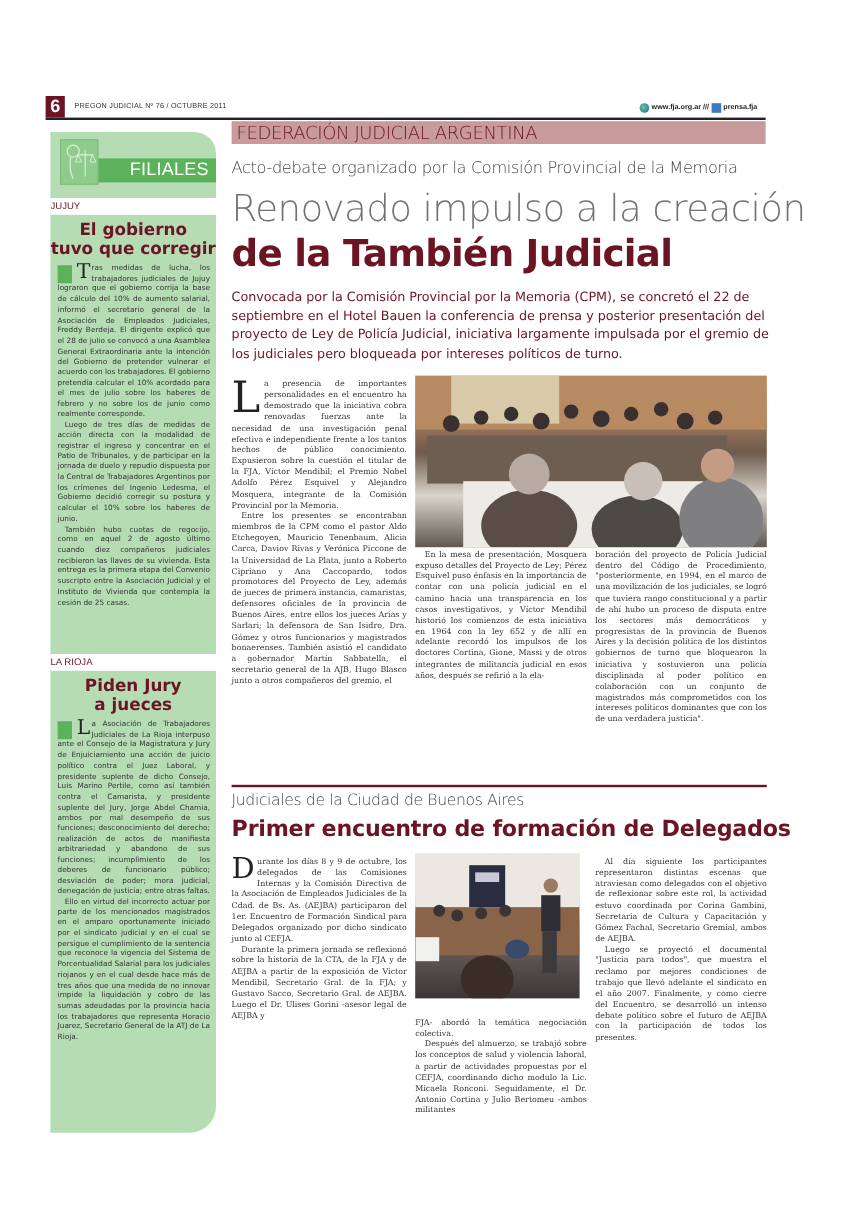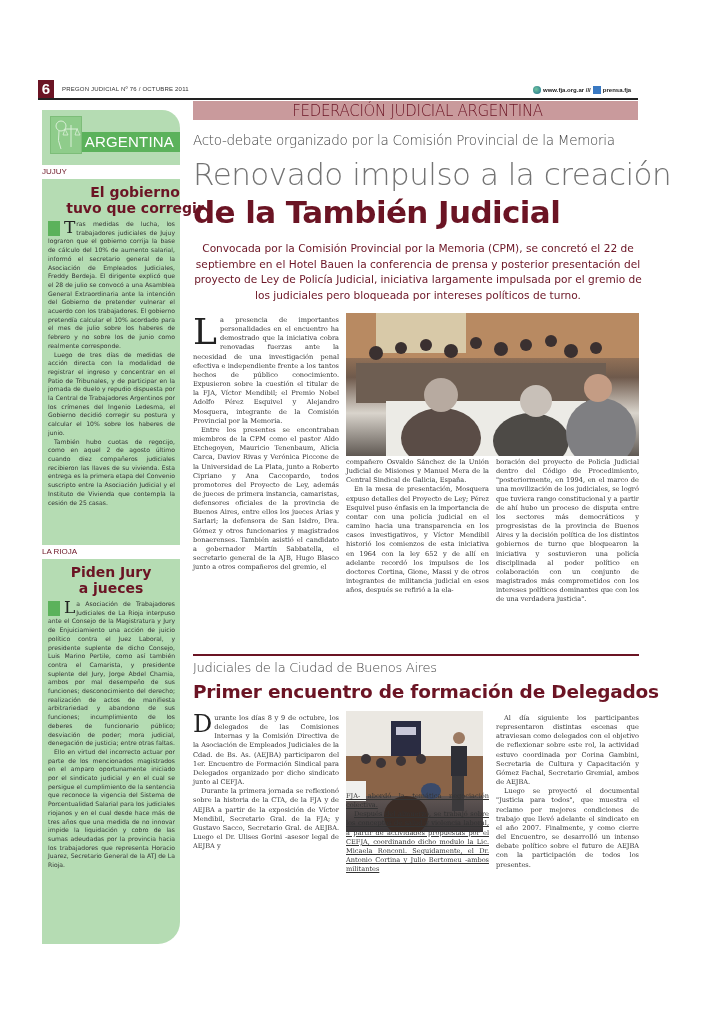--- a/index.html
+++ b/index.html
@@ -1,17 +1,17 @@
 <!DOCTYPE html>
 <html><head>
 <meta charset="utf-8">
 <style>
   html, body { margin: 0; padding: 0; background: #ffffff; }
   body { width: 715px; height: 1024px; position: relative; overflow: hidden; font-family: "DejaVu Sans", sans-serif; color: #222; }
-  .abs { position: absolute; text-align: center; }
+  .abs { position: absolute; }
 
   
   .page-num { left: 38px; top: 80px; width: 16px; height: 18px; background: #6b1424; color: #fff; font: bold 15px "Liberation Sans", sans-serif; text-align: center; line-height: 18px; }
   .issue { left: 62px; top: 86px; font: 6px "Liberation Sans", sans-serif; color: #333; letter-spacing: 0.2px; }
   .top-rule { left: 38px; top: 98px; width: 600px; height: 2px; background: #222; }
   .web { left: 533px; top: 86px; font: bold 6px "Liberation Sans", sans-serif; color: #222; display: flex; align-items: center; gap: 2px; }
   .globe { width: 8px; height: 8px; border-radius: 50%; background: radial-gradient(circle at 40% 40%, #6fc3a0, #1c6e8a); display: inline-block; }
   .fb { width: 8px; height: 8px; background: #3a79c2; display: inline-block; }
 
   
@@ -56,35 +56,35 @@
 <div class="abs web">
   <span class="globe"></span>
   <span>www.fja.org.ar ///</span>
   <span class="fb"></span>
   <span>prensa.fja</span>
 </div>
 <div class="abs top-rule"></div>
 
 <div class="abs sidebar"></div>
 <div class="abs filiales-bar">
-  <span>ARGENTINA</span>
+  <span>FILIALES</span>
 </div>
 <div class="abs logo-box">
   <svg width="30" height="36" viewBox="0 0 30 36">
     <circle cx="10" cy="9" r="5" fill="none" stroke="#d9efd7" stroke-width="1"></circle>
     <path d="M8 14 Q6 24 10 32" fill="none" stroke="#d9efd7" stroke-width="1"></path>
     <line x1="20" y1="8" x2="20" y2="30" stroke="#d9efd7" stroke-width="1"></line>
     <line x1="14" y1="12" x2="27" y2="12" stroke="#d9efd7" stroke-width="1"></line>
     <path d="M14 12 L12 18 L17 18 Z" fill="none" stroke="#d9efd7" stroke-width="0.8"></path>
     <path d="M26 12 L24 18 L29 18 Z" fill="none" stroke="#d9efd7" stroke-width="0.8"></path>
   </svg>
 </div>
 
 <div class="abs region-label" style="top:165px;">JUJUY</div>
-<div class="abs side-title" style="top:184px;margin-left:24px;">
+<div class="abs side-title" style="top:184px;">
   <div>El gobierno</div>
   <div>tuvo que corregir</div>
 </div>
 <div class="abs side-text" style="top:220px;">
   <p style="text-indent:0"><span class="sq"></span><span class="dropcap-s">T</span><span>ras medidas de lucha, los trabajadores judiciales de Jujuy lograron que el gobierno corrija la base de cálculo del 10% de aumento salarial, informó el secretario general de la Asociación de Empleados Judiciales, Freddy Berdeja. El dirigente explicó que el 28 de julio se convocó a una Asamblea General Extraordinaria ante la intención del Gobierno de pretender vulnerar el acuerdo con los trabajadores. El gobierno pretendía calcular el 10% acordado para el mes de julio sobre los haberes de febrero y no sobre los de junio como realmente correspon­de.</span></p>
   <p>Luego de tres días de medidas de acción directa con la modalidad de registrar el ingreso y concentrar en el Patio de Tribunales, y de participar en la jornada de duelo y repudio dispuesta por la Central de Trabajadores Argentinos por los crímenes del Ingenio Ledesma, el Gobierno decidió corregir su postura y calcular el 10% sobre los haberes de junio.</p>
   <p>También hubo cuotas de regocijo, como en aquel 2 de agosto último cuando diez compañeros judiciales recibieron las llaves de su vivienda. Esta entrega es la primera etapa del Convenio suscripto entre la Asociación Judicial y el Instituto de Vivienda que contempla la cesión de 25 casas.</p>
 </div>
 
 <div class="abs region-label" style="top:545px;">LA RIOJA</div>
@@ -132,21 +132,20 @@
     <ellipse cx="95" cy="125" rx="40" ry="30" fill="#5a4c46"></ellipse>
     <circle cx="95" cy="82" r="17" fill="#b7aaa0"></circle>
     <ellipse cx="185" cy="128" rx="38" ry="28" fill="#4d4a46"></ellipse>
     <circle cx="190" cy="88" r="16" fill="#c8c0b8"></circle>
     <ellipse cx="255" cy="120" rx="35" ry="35" fill="#7f7f82"></ellipse>
     <circle cx="252" cy="75" r="14" fill="#c49c84"></circle>
   </svg>
 </div>
 
 <div class="abs col" style="left:346px; top:458px; width:143px;">
-  <p class="first">compañero Osvaldo Sánchez de la Unión Judicial de Misiones y Manuel Mera de la Central Sindical de Galicia, España.</p>
   <p>En la mesa de presentación, Mosquera expuso detalles del Proyecto de Ley; Pérez Esquivel puso énfasis en la importancia de contar con una policía judicial en el camino hacia una transparencia en los casos investigativos, y Víctor Mendibil historió los comienzos de esta iniciativa en 1964 con la ley 652 y de allí en adelante recordó los impulsos de los doctores Cortina, Gione, Massi y de otros integrantes de militancia judicial en esos años, después se refirió a la ela-</p>
 </div>
 
 <div class="abs col" style="left:496px; top:458px; width:143px;">
   <p class="first">boración del proyecto de Policía Judicial dentro del Código de Procedimiento, "posteriormente, en 1994, en el marco de una movilización de los judiciales, se logró que tuviera rango constitucional y a partir de ahí hubo un proceso de disputa entre los sectores más democráticos y progresistas de la provincia de Buenos Aires y la decisión política de los distintos gobiernos de turno que bloquearon la iniciativa y sostuvieron una policía disciplinada al poder político en colaboración con un conjunto de magistrados más comprometidos con los intereses políticos dominantes que con los de una verdadera justicia".</p>
 </div>
 
 <div class="abs mid-rule"></div>
 <div class="abs kicker2">Judiciales de la Ciudad de Buenos Aires</div>
 <div class="abs h2">Primer encuentro de formación de Delegados</div>
@@ -170,21 +169,21 @@
     </g>
     <rect x="105" y="35" width="16" height="30" fill="#2e2f36"></rect>
     <circle cx="113" cy="27" r="6" fill="#9c7a62"></circle>
     <rect x="106" y="65" width="12" height="35" fill="#3c3a3c"></rect>
     <rect x="0" y="70" width="20" height="20" fill="#f0f0ee"></rect>
     <ellipse cx="60" cy="105" rx="22" ry="20" fill="#3a2c26"></ellipse>
     <ellipse cx="85" cy="80" rx="10" ry="8" fill="#3a4a6a"></ellipse>
   </svg>
 </div>
 
-<div class="abs col" style="left:346px; top:792px; width:143px;text-decoration:underline;">
+<div class="abs col" style="left:346px; top:848px; width:143px;">
   <p class="first">FJA- abordó la temática negociación colectiva.</p>
   <p>Después del almuerzo, se trabajó sobre los conceptos de salud y violencia laboral, a partir de actividades propuestas por el CEFJA, coordinando dicho modulo la Lic. Micaela Ronconi. Seguidamente, el Dr. Antonio Cortina y Julio Bertomeu -ambos militantes</p>
 </div>
 
 <div class="abs col" style="left:496px; top:714px; width:143px;">
   <p>Al día siguiente los participantes representaron distintas escenas que atraviesan como delegados con el objetivo de reflexionar sobre este rol, la actividad estuvo coordinada por Corina Gambini, Secretaria de Cultura y Capacitación y Gómez Fachal, Secretario Gremial, ambos de AEJBA.</p>
   <p>Luego se proyectó el documental "Justicia para todos", que muestra el reclamo por mejores condiciones de trabajo que llevó adelante el sindicato en el año 2007. Finalmente, y como cierre del Encuentro, se desarrolló un intenso debate político sobre el futuro de AEJBA con la participación de todos los presentes.</p>
 </div>
 
 </body></html>

